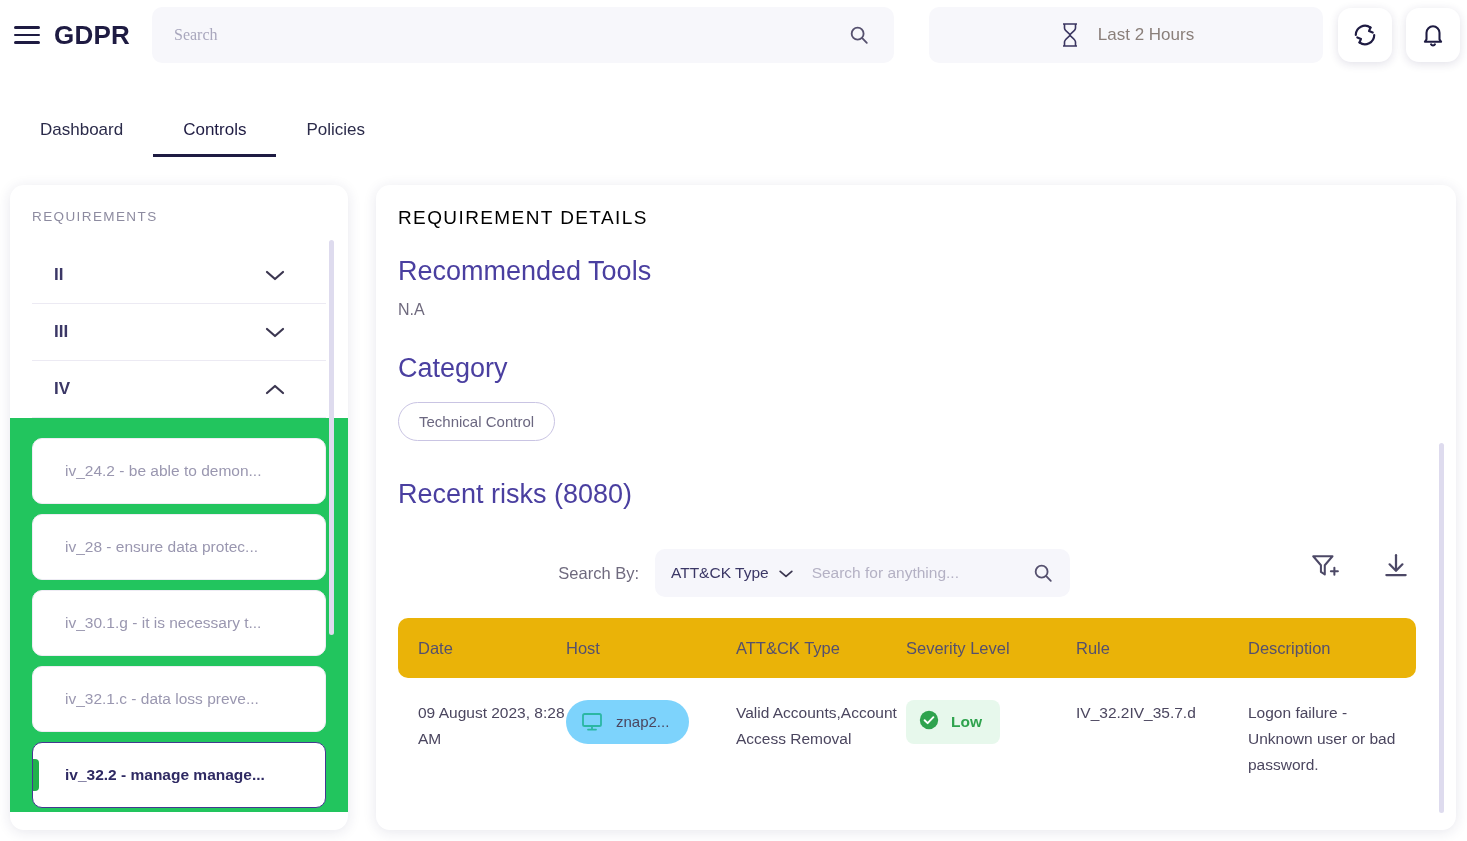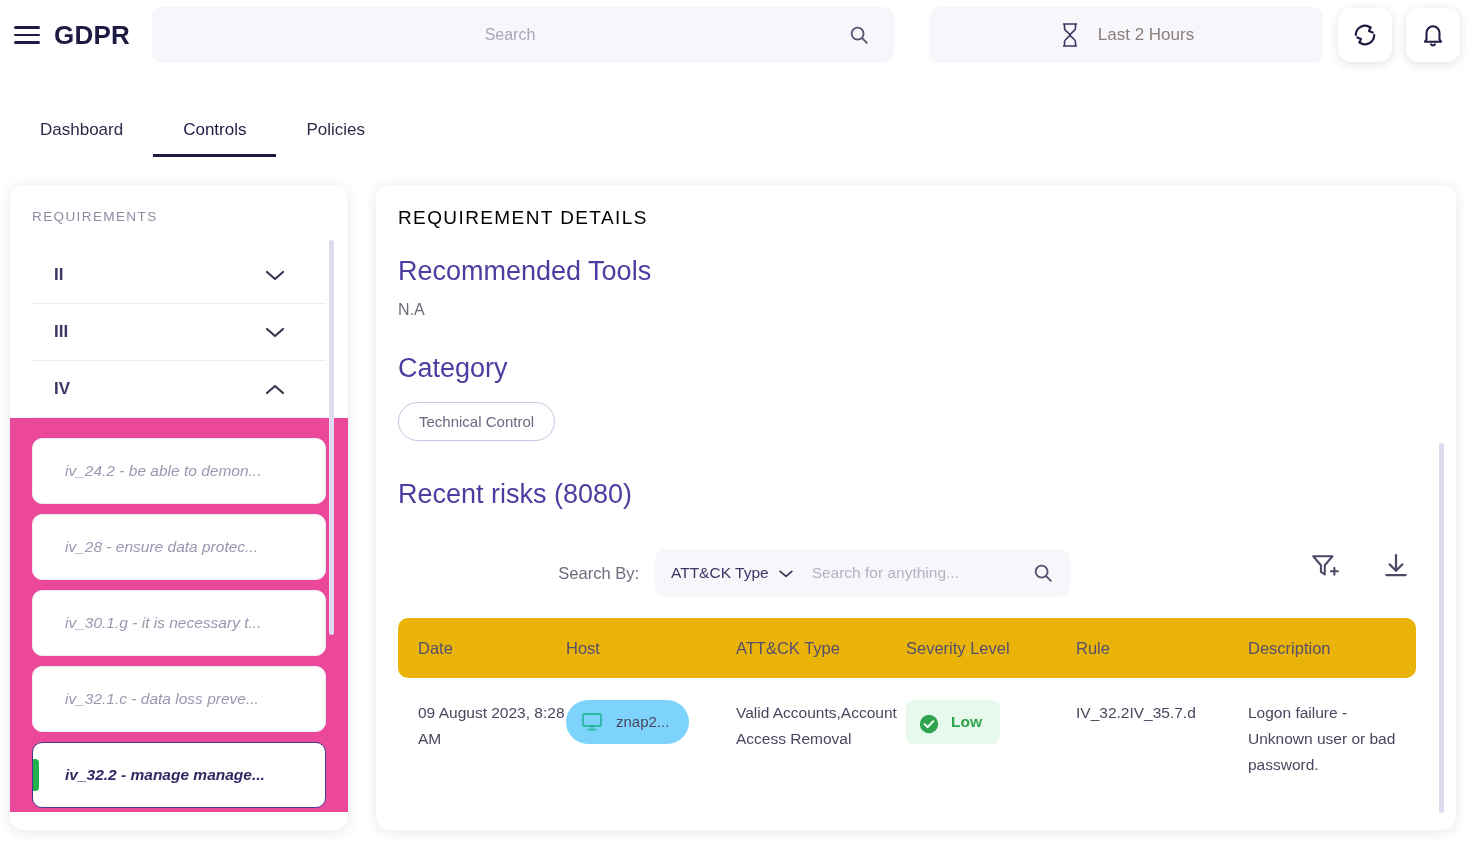--- a/index.html
+++ b/index.html
@@ -29,22 +29,21 @@
 
   .global-search {
     position: absolute; left: 152px; top: 7px;
     width: 742px; height: 56px;
     background: #f7f7fb; border-radius: 10px;
     display: flex; align-items: center;
   }
   .global-search input {
     flex: 1; border: none; outline: none; background: transparent;
     font-size: 16px; color: #2d2a4a; padding-left: 22px;
-    font-family: Liberation Sans, sans-serif;
-    text-align: center;
+    font-family: Liberation Serif, serif;
   }
   .global-search input::placeholder { color: #a9a7bd; }
   .gs-icon { padding-right: 24px; display: flex; align-items: center; }
 
   .timerange {
     position: absolute; left: 929px; top: 7px;
     width: 394px; height: 56px;
     background: #f7f7fb; border-radius: 10px;
     display: flex; align-items: center; justify-content: center; gap: 16px;
     cursor: pointer;
@@ -88,21 +87,21 @@
   .req-scroll {
     position: absolute; top: 62px; left: 0; right: 0; bottom: 18px;
     overflow: hidden;
   }
   .acc-row {
     height: 57px; display: flex; align-items: center; justify-content: space-between;
     padding: 0 40px 0 22px; margin: 0 22px;
     border-bottom: 1px solid #eceaf3; cursor: pointer;
   }
   .acc-row .acc-label { font-size: 17px; color: #3b3766; font-weight: 600; }
-  .acc-list { background: #ec4899; padding: 10px 22px 14px 22px; font-style: italic; }
+  .acc-list { background: #22c55e; padding: 10px 22px 14px 22px; }
   .req-item {
     height: 66px; margin-top: 10px;
     background: #ffffff; border: 1px solid #eeecf4; border-radius: 10px;
     display: flex; align-items: center; padding-left: 32px;
     font-size: 15.5px; color: #9a97b0; cursor: pointer;
     position: relative; overflow: hidden;
   }
   .req-item.selected {
     border: 1.6px solid #44388f; color: #2f2a63; font-weight: 600;
   }
@@ -185,21 +184,21 @@
   .c-rule { width: 172px; }
   .c-desc { width: 168px; }
 
   .host-badge {
     display: inline-flex; align-items: center; gap: 12px;
     background: #7dd3fc; border-radius: 22px;
     padding: 9px 20px 9px 14px; cursor: pointer;
   }
   .host-badge span { font-size: 15px; color: #4b465f; }
   .sev-badge {
-    display: inline-flex; align-items: flex-end; gap: 11px;
+    display: inline-flex; align-items: flex-start; gap: 11px;
     background: #e7f8ec; border-radius: 8px; padding: 9px 18px 9px 12px;
   }
   .sev-badge span { font-size: 15.5px; color: #2fa34e; font-weight: 700; }
   .detail-sb {
     position: absolute; right: 12px; top: 258px; width: 5px; height: 370px;
     background: #dedbee; border-radius: 3px; cursor: pointer;
   }
 </style>
 </head>
 <body>

